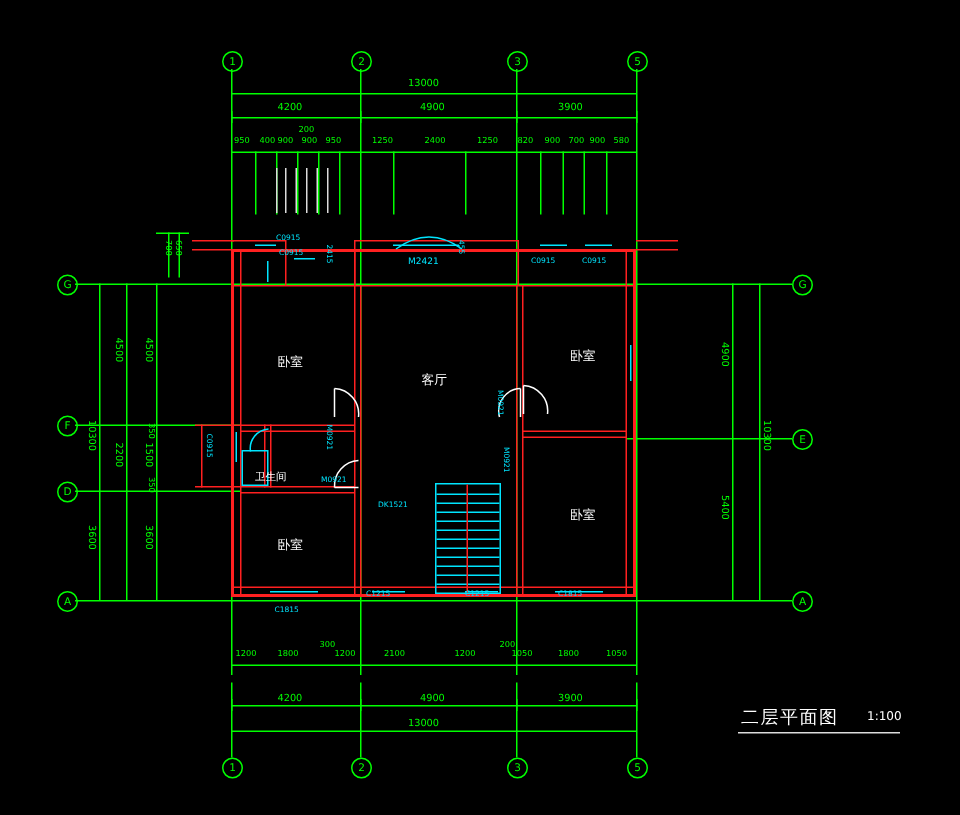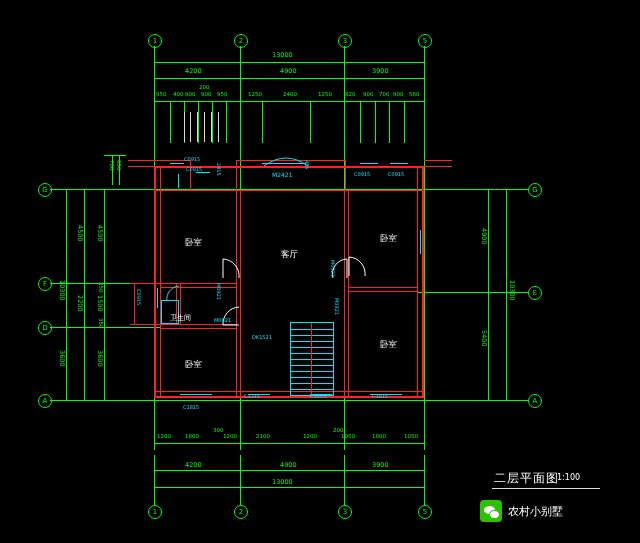--- a/index.html
+++ b/index.html
@@ -314,21 +314,17 @@
       <span>2</span>
     </div>
   <div class="abs circle" style="left:338px;top:505px;width:12px;height:12px;">
       <span>3</span>
     </div>
   <div class="abs circle" style="left:418px;top:505px;width:12px;height:12px;">
       <span>5</span>
     </div>
 
   <div class="abs title" style="left:494px;top:470px;">二层平面图</div>
-  <div class="abs scale" style="left:557px;top:473px;">1:100</div>
+  <div class="abs scale" style="left:578px;top:473px;">1:100</div>
   <div class="abs hline white" style="left:492px;top:488px;width:108px;"></div>
 
-  <div class="wxbar">
-    <div class="wxlogo"></div>
-    <div class="wxtxt">农村小别墅</div>
-  </div>
 
 </div>
 
 </body></html>

